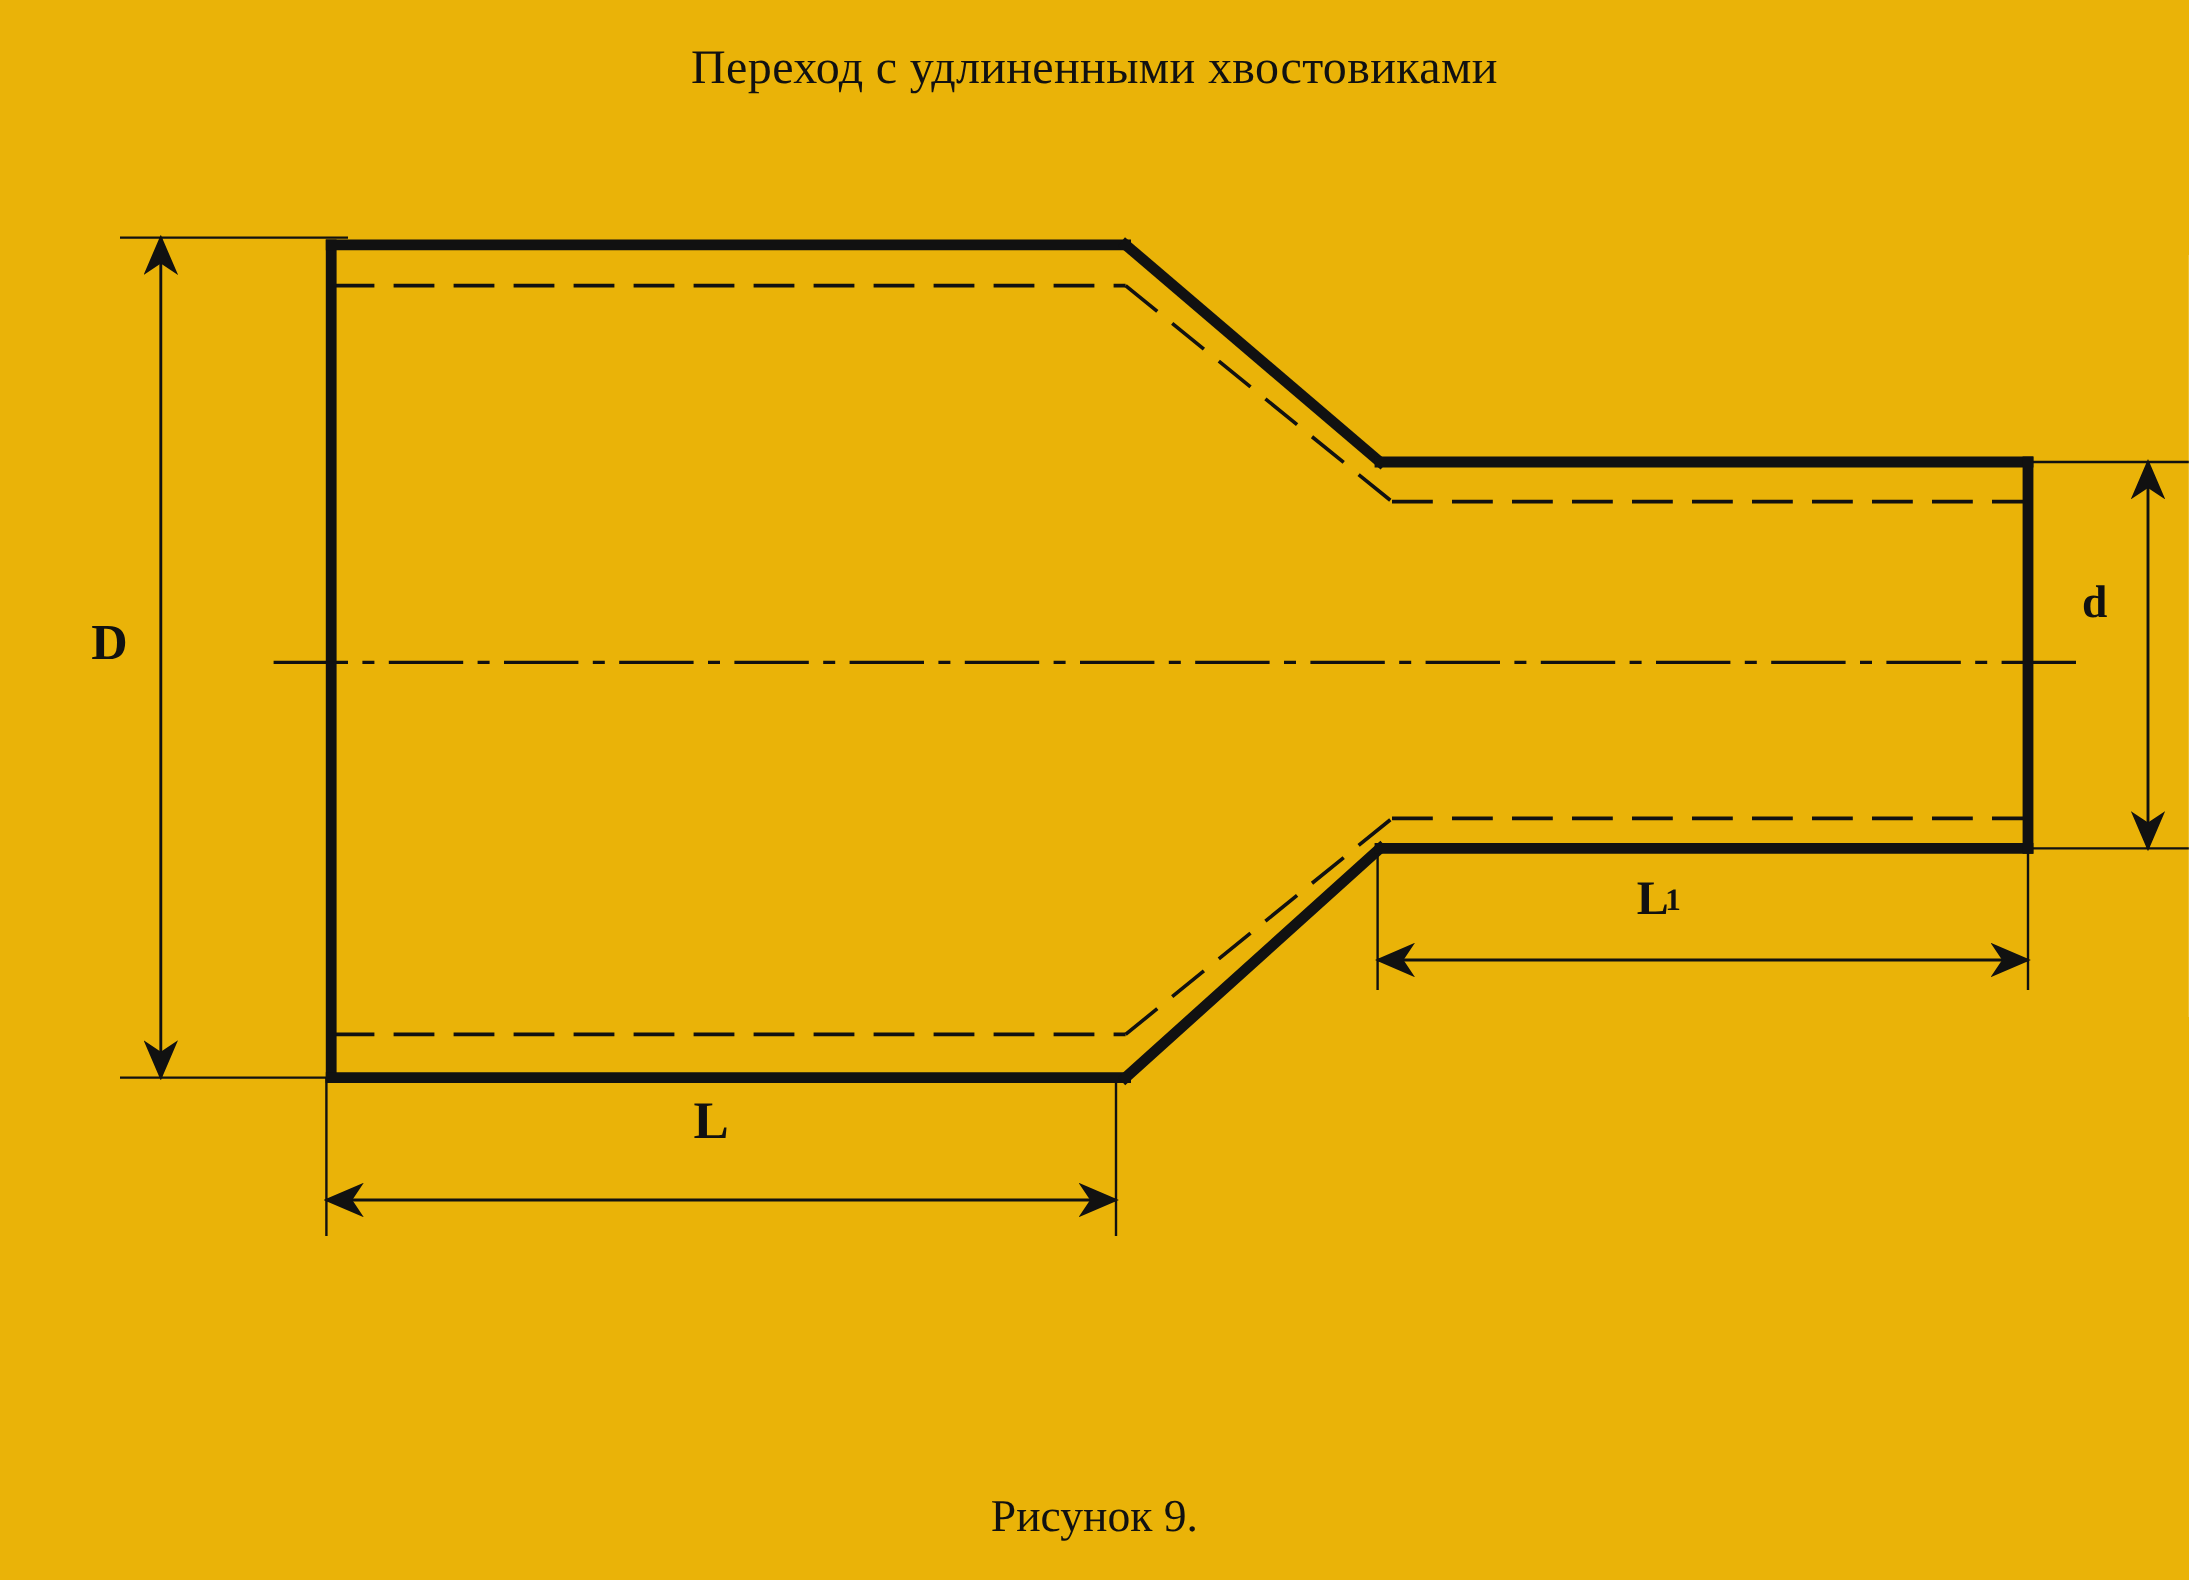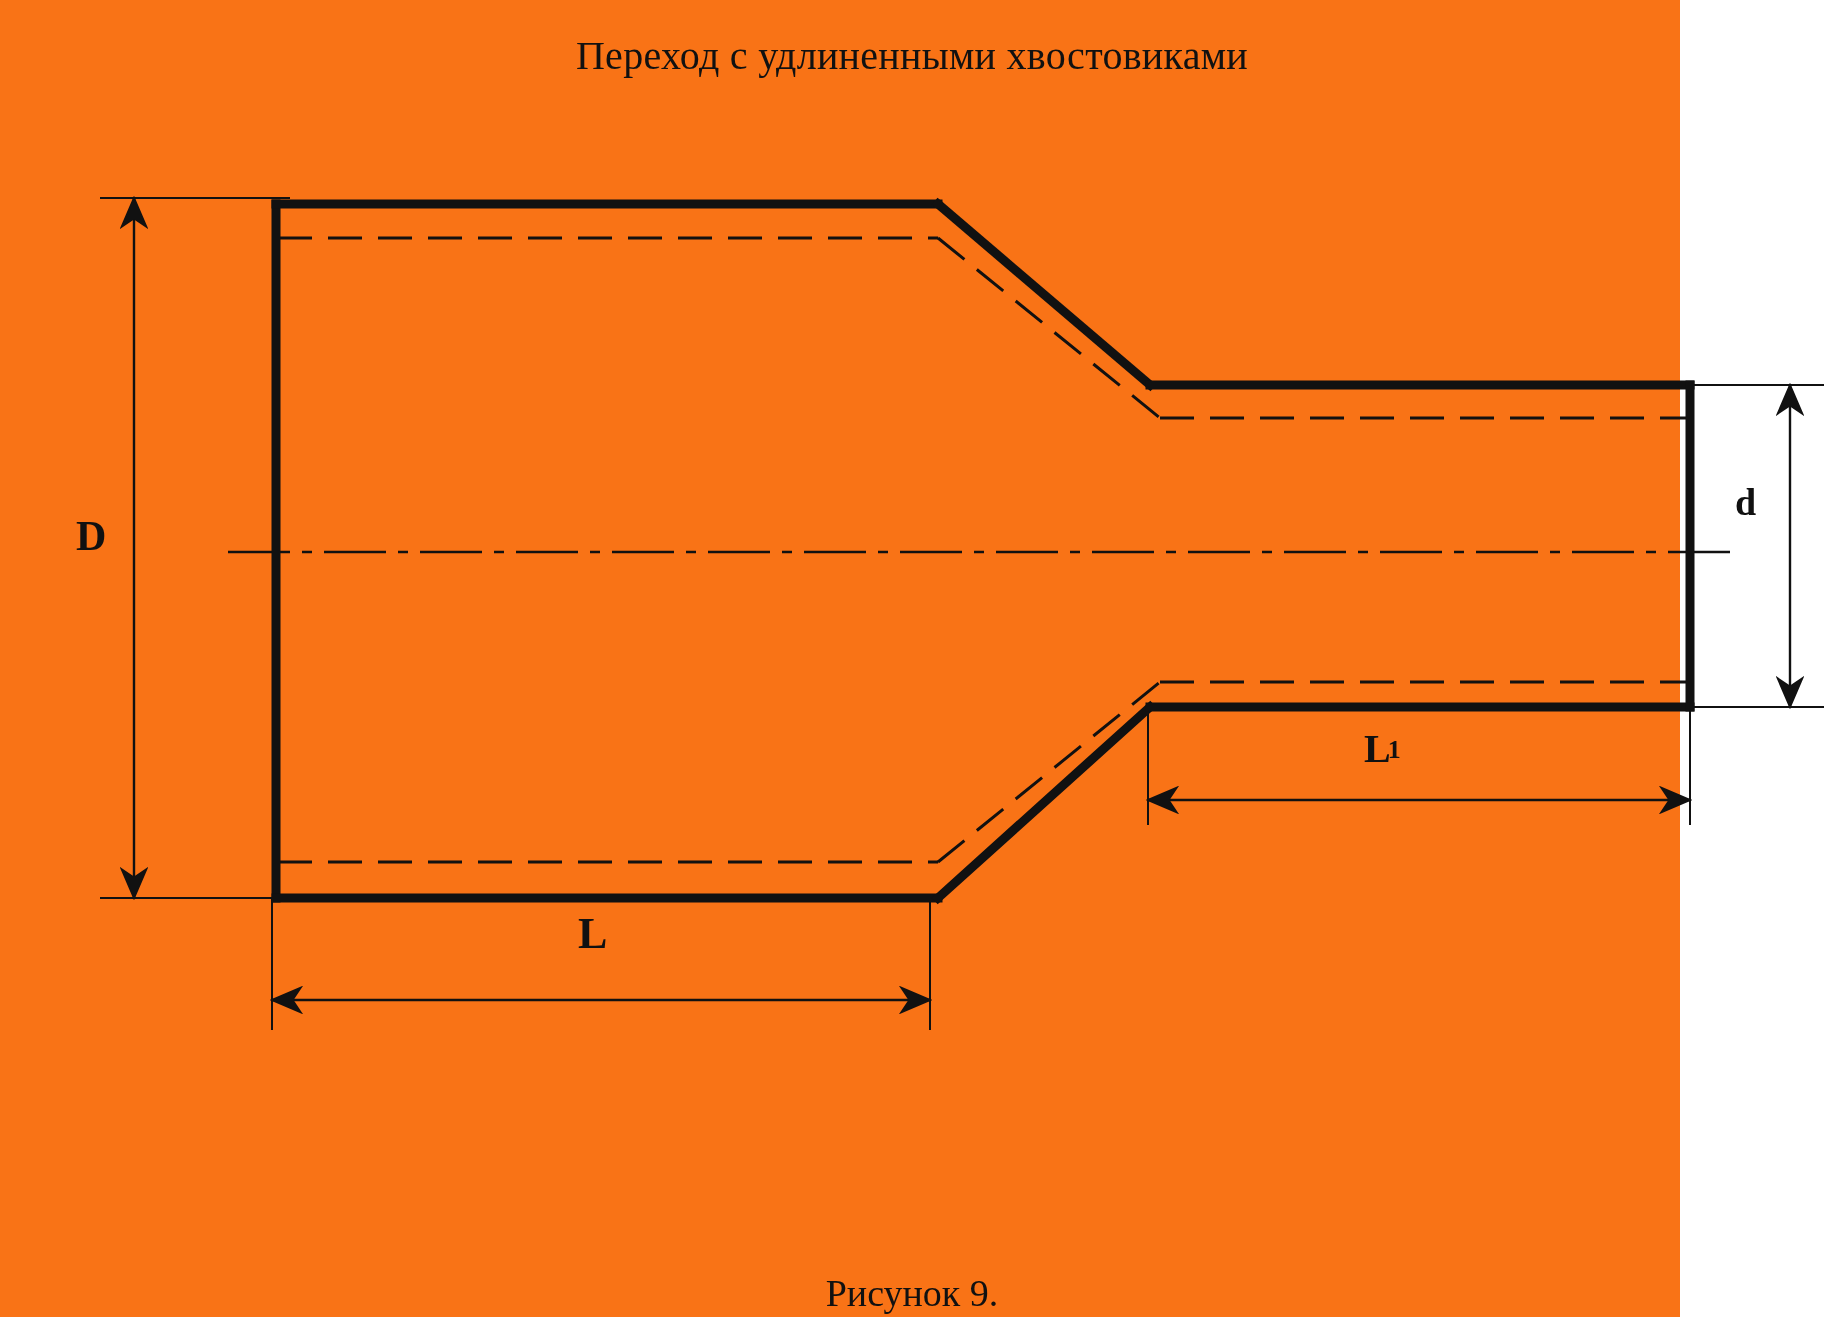--- a/index.html
+++ b/index.html
@@ -11,23 +11,23 @@
     width: 1824px;
     height: 1317px;
     position: relative;
     font-family: "Liberation Serif", serif;
     color: #111111;
     overflow: hidden;
   }
   #page {
     position: absolute;
     left: 0; top: 0;
-    width: 1680px;
+    width: 1824px;
     height: 1317px;
-    background: #f97316;
+    background: #eab308;
   }
   #title {
     position: absolute;
     left: 0;
     top: 32px;
     width: 1824px;
     text-align: center;
     font-size: 40px;
     font-family: "Liberation Serif", serif;
     letter-spacing: 0.3px;
@@ -35,21 +35,20 @@
   }
   #caption {
     position: absolute;
     left: 0;
     top: 1242px;
     width: 1824px;
     text-align: center;
     font-size: 38px;
     font-family: "Liberation Serif", serif;
     color: #111;
-    margin-top: 29px;
   }
   #drawing {
     position: absolute;
     left: 0;
     top: 0;
     width: 1824px;
     height: 1317px;
   }
   .lbl {
     position: absolute;

